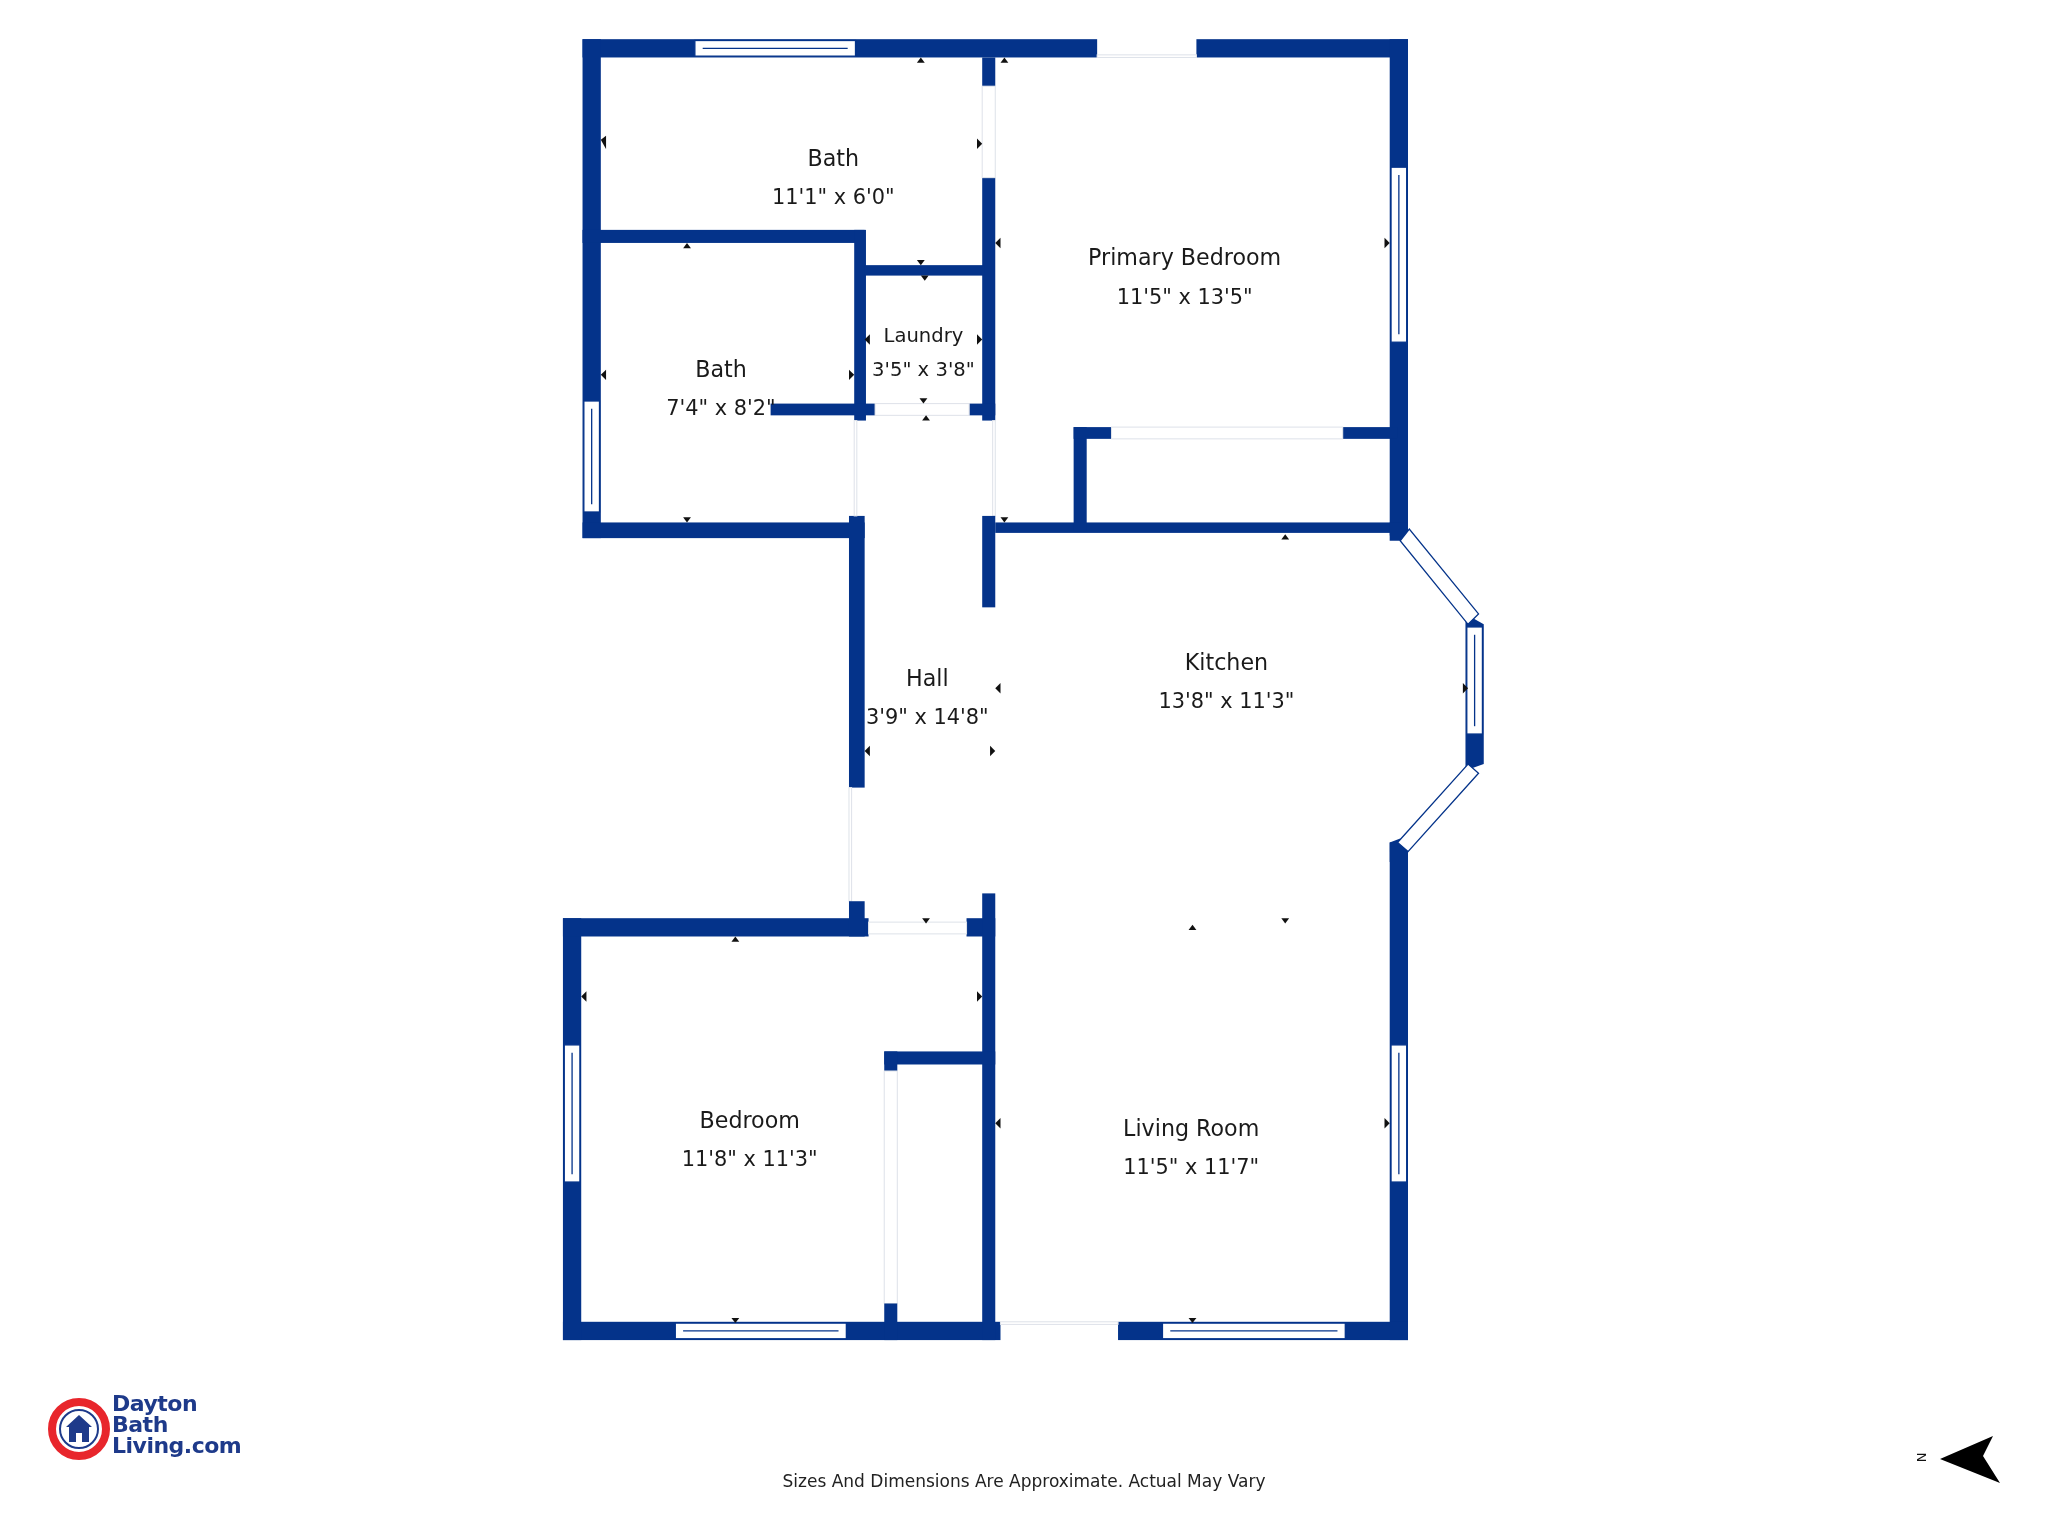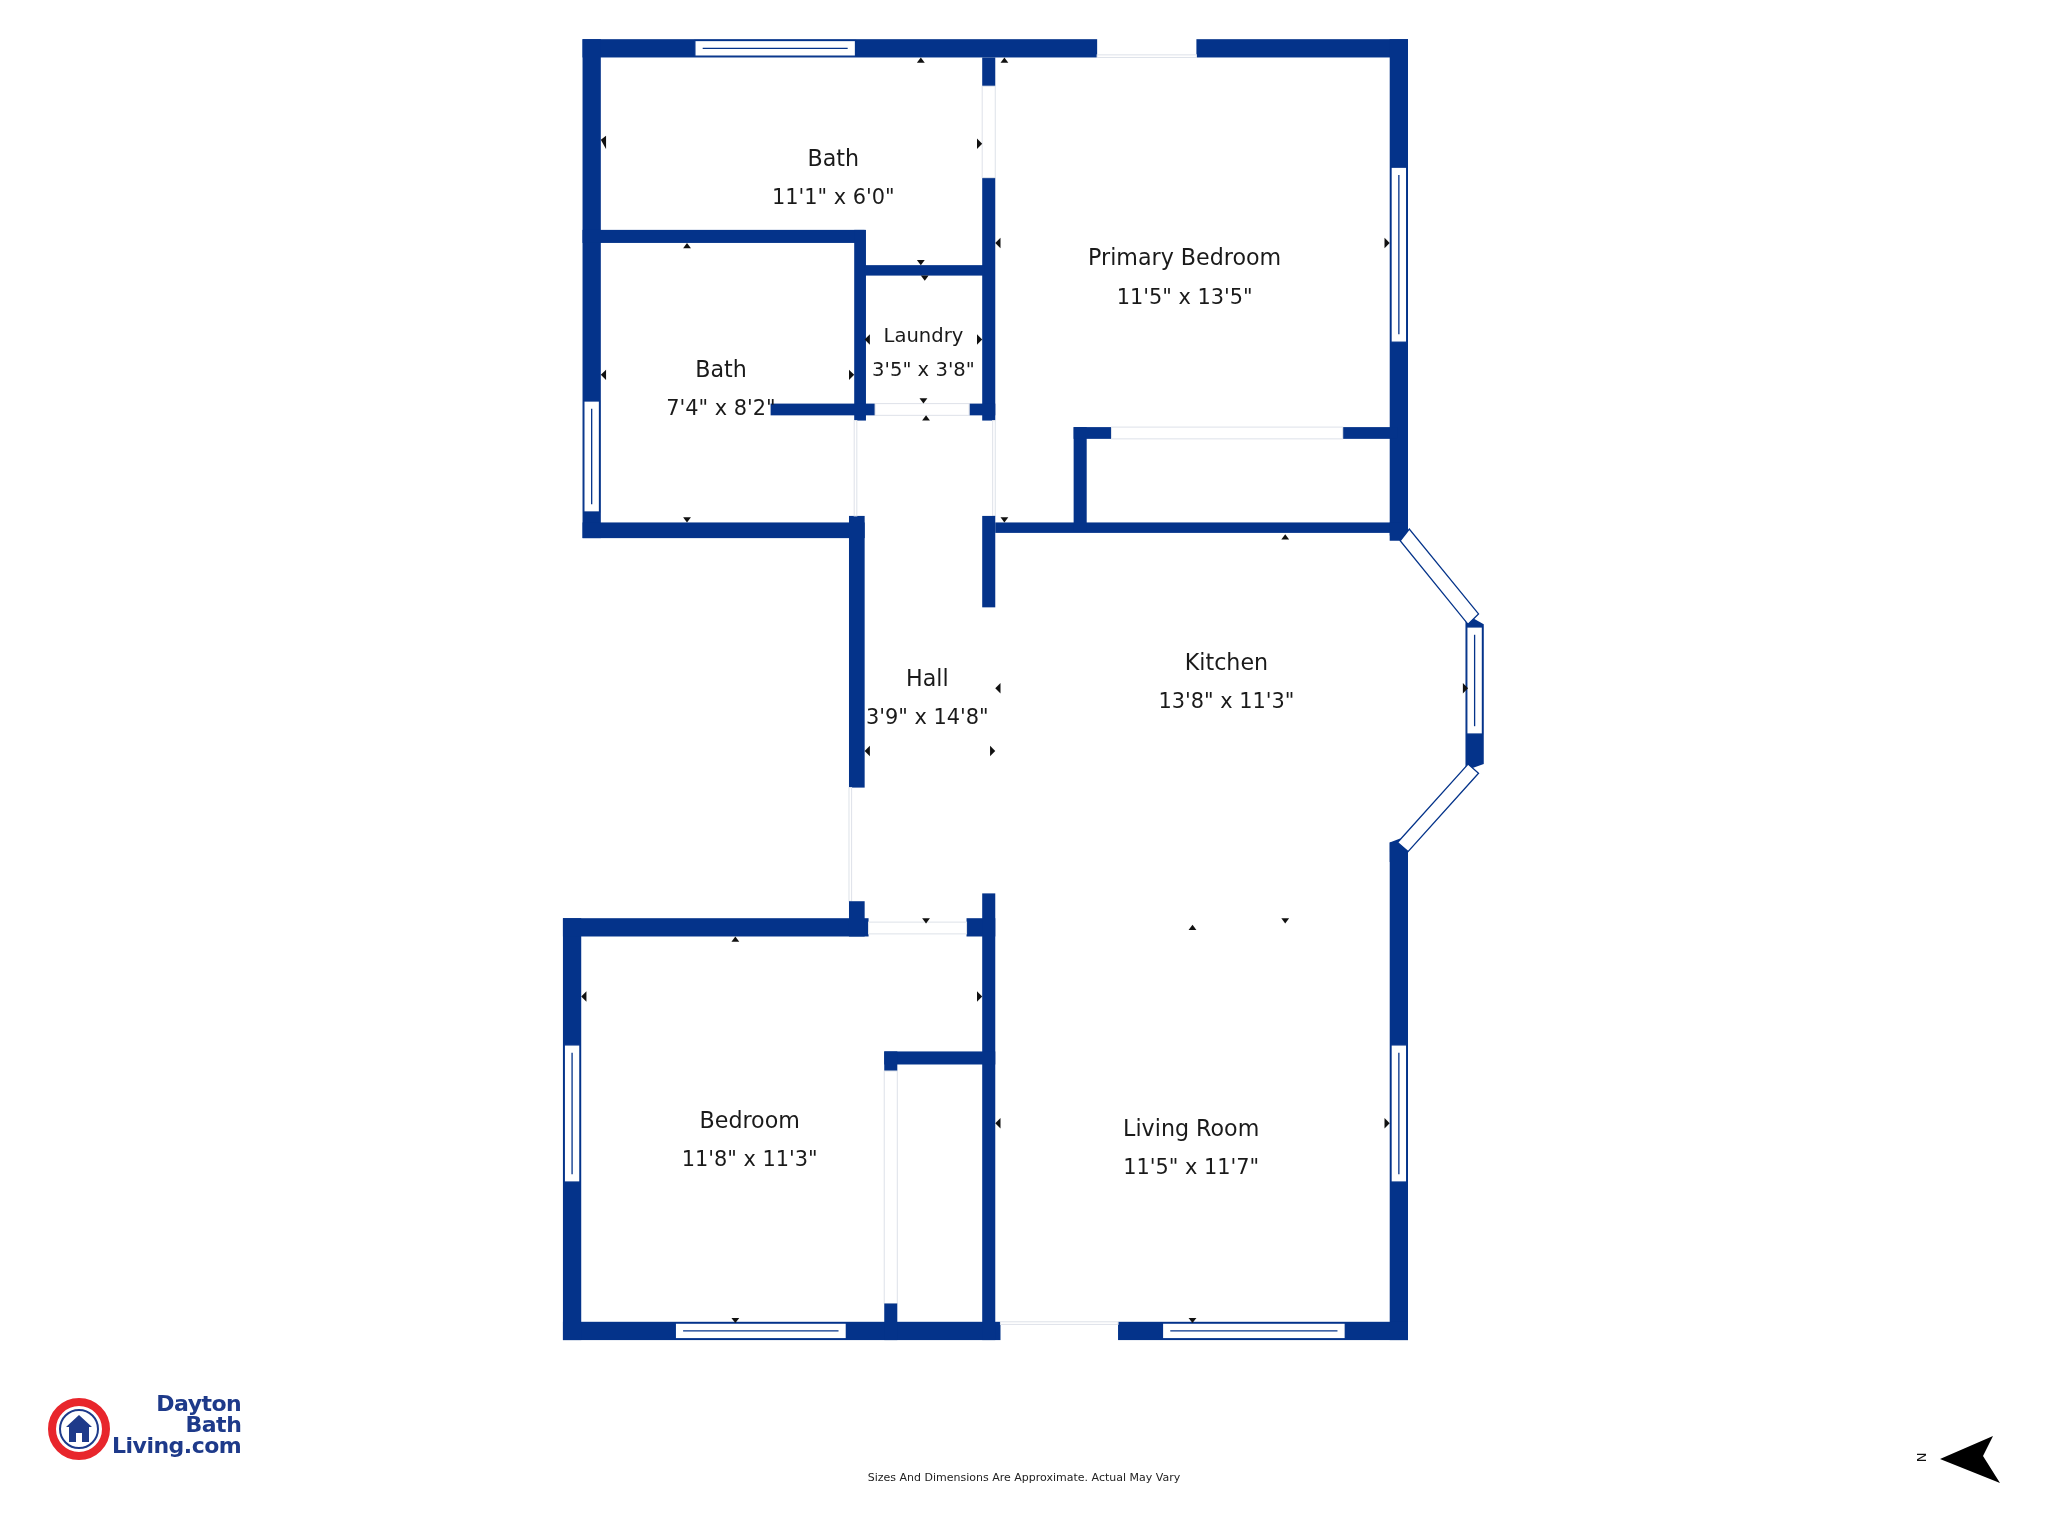--- a/index.html
+++ b/index.html
@@ -5,23 +5,23 @@
   html, body { margin: 0; padding: 0; background: #ffffff; }
   body { width: 2048px; height: 1536px; position: relative; overflow: hidden; font-family: "DejaVu Sans", sans-serif; }
   #plan { position: absolute; left: 0; top: 0; width: 2048px; height: 1536px; }
   .wall { fill: #04338a; }
   .win { fill: #ffffff; stroke: #04338a; stroke-width: 1; }
   .opening { fill: #ffffff; stroke: #dfe3ea; stroke-width: 0.8; }
   .label { font-family: "DejaVu Sans", sans-serif; fill: #1a1a1a; text-anchor: middle; }
   .name { font-size: 17px; }
   .dim { font-size: 16px; }
   .tick { fill: #111; }
-  .logo { position: absolute; left: 48px; top: 1393px; width: 210px; height: 72px; text-align: right; }
+  .logo { position: absolute; left: 48px; top: 1393px; width: 210px; height: 72px; }
   .logo-text { position: absolute; left: 64px; top: 0; font-family: "DejaVu Sans", sans-serif; font-weight: bold; color: #1e3a8a; font-size: 22px; line-height: 21px; letter-spacing: -0.5px; }
-  .disclaimer { position: absolute; left: 0; width: 2048px; top: 1471px; text-align: center; font-family: "DejaVu Sans", sans-serif; font-size: 11px; color: #222; }
+  .disclaimer { position: absolute; left: 0; width: 2048px; top: 1471px; text-align: center; font-family: "DejaVu Sans", sans-serif; font-size: 17px; color: #222; }
   .compass { position: absolute; left: 1915px; top: 1432px; width: 100px; height: 60px; }
 </style>
 </head>
 <body>
 
 <svg id="plan" viewBox="0 0 1568 1176" preserveAspectRatio="none" xmlns="http://www.w3.org/2000/svg">
   <g>
 
     <rect class="wall" x="446" y="30" width="394" height="14"></rect>
     <rect class="wall" x="916" y="30" width="162" height="14"></rect>

